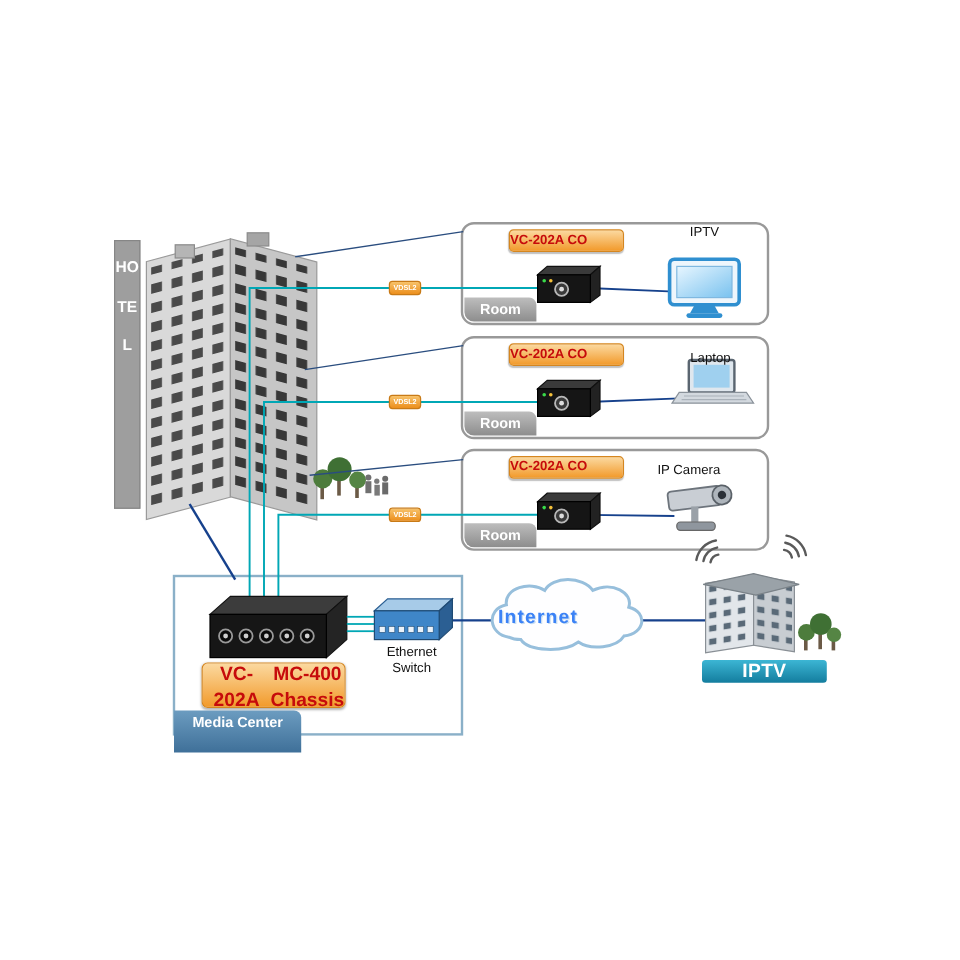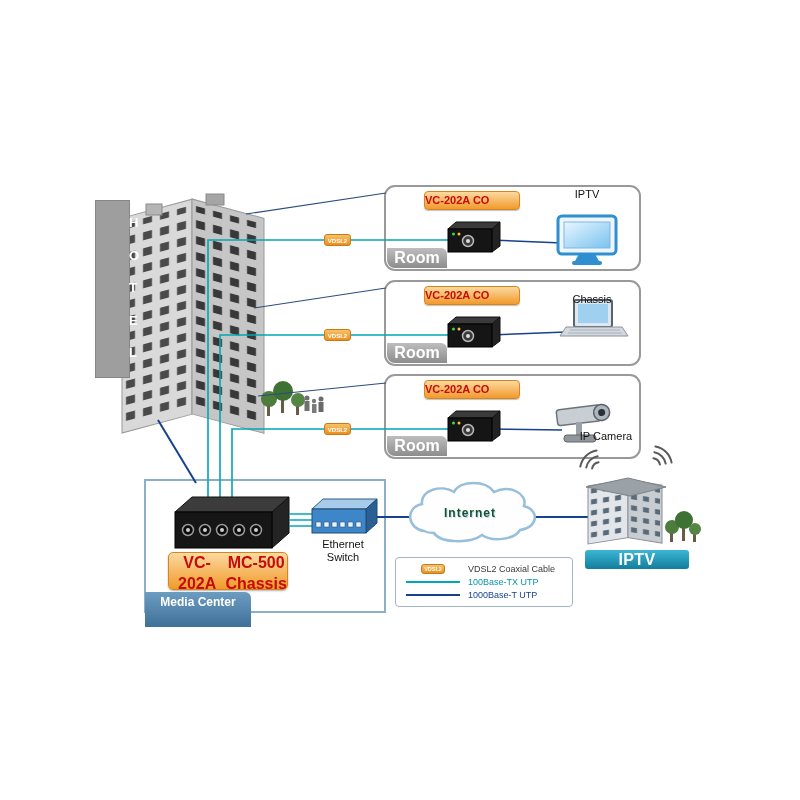--- a/index.html
+++ b/index.html
@@ -1,45 +1,45 @@
 <!DOCTYPE html>
 <html><head>
 <meta charset="utf-8">
 <style>
   html,body{margin:0;padding:0;background:#fff;}
   .stage{position:relative;width:800px;height:800px;background:#fff;overflow:hidden;
          font-family:"Liberation Sans",sans-serif;}
   .stage svg{position:absolute;left:0;top:0;}
-  .hotel-sign{position:absolute;left:95px;top:200px;width:22px;height:178px;
+  .hotel-sign{position:absolute;left:95px;top:200px;width:22px;height:224px;
       background:#9e9e9e;border:1px solid #868686;box-sizing:border-box;
       color:#fff;font-weight:bold;font-size:13px;text-align:center;
-      word-break:break-all;line-height:2.5;padding-top:6px;padding-left:33px;}
+      word-break:break-all;line-height:2.5;padding-top:6px;}
   .co-pill{position:absolute;width:94px;height:17px;line-height:17px;
       font-size:11px;font-weight:bold;color:#c60b0b;
       background:linear-gradient(#fbd9a0,#f29a2b);border:1px solid #d5861f;
       border-radius:4px;box-shadow:0 1px 1px rgba(0,0,0,.25);}
   .room-pill{position:absolute;width:60px;height:20px;line-height:20px;text-align:center;
-      font-size:16px;font-weight:bold;color:#fff;
+      font-size:12px;font-weight:bold;color:#fff;
       background:linear-gradient(#bdbdbd,#8d8d8d);border-radius:0 6px 0 8px;}
   .endpoint-label{position:absolute;width:80px;text-align:center;font-size:11px;color:#111;}
   .tag{position:absolute;width:27px;height:12px;line-height:12px;font-size:6px;font-weight:bold;
       color:#fff;text-align:center;background:linear-gradient(#f7c26a,#ec8f1d);
       border:1px solid #c87a16;border-radius:3px;box-sizing:border-box;}
   .device-label-orange{position:absolute;left:168px;top:552px;width:118px;height:36px;
       background:linear-gradient(#fbd9a0,#f29a2b);border:1px solid #d5861f;border-radius:5px;
       color:#c60b0b;font-weight:bold;font-size:16px;text-align:center;display:flex;
       flex-direction:row;justify-content:flex-start;line-height:1.3;
       box-shadow:0 1px 2px rgba(0,0,0,.3);}
   .mc-pill{position:absolute;left:145px;top:592px;width:106px;height:35px;line-height:20px;
       text-align:center;font-size:12px;font-weight:bold;color:#fff;
       background:linear-gradient(#6c9cc0,#3f7099);border-radius:0 6px 0 0;}
   .switch-label{position:absolute;left:308px;top:538px;width:70px;text-align:center;
       font-size:11px;color:#111;line-height:1.2;}
-  .internet-label{position:absolute;left:415px;top:506px;width:110px;text-align:center;
-      font-size:12px;font-weight:bold;color:#14532d;letter-spacing:1px;
+  .internet-label{position:absolute;left:415px;top:506px;width:110px;text-align:left;
+      font-size:16px;font-weight:bold;color:#3b82f6;letter-spacing:1px;
       text-shadow:1px 1px 0 #c7ddf2;}
   .provider-pill{position:absolute;left:585px;top:550px;width:104px;height:19px;line-height:19px;
       text-align:center;font-size:16px;font-weight:bold;color:#fff;letter-spacing:.3px;
       background:linear-gradient(#3cb6d4,#137d9e);border-radius:3px;}
   .legend{position:absolute;left:395px;top:557px;width:178px;height:50px;
       border:1px solid #9fb6c4;border-radius:4px;background:#fff;box-sizing:border-box;
       display:flex;flex-direction:column;justify-content:space-evenly;padding:3px 0;}
   .legend-row{display:flex;align-items:center;gap:8px;padding-left:10px;font-size:9px;}
   .legend-key{width:54px;display:flex;align-items:center;justify-content:center;}
   .tag--legend{position:static;width:24px;height:10px;line-height:9px;font-size:5.5px;}
@@ -235,53 +235,33 @@
 </svg>
 
   <div class="hotel-sign">HOTEL</div>
 
   <div class="co-pill" style="left:424px;top:191px;">VC-202A CO</div>
   <div class="endpoint-label" style="left:547px;top:188px;">IPTV</div>
   <div class="room-pill" style="left:387px;top:248px;">Room</div>
   <div class="tag" style="left:324px;top:234px;">VDSL2</div>
 
   <div class="co-pill" style="left:424px;top:286px;">VC-202A CO</div>
-  <div class="endpoint-label" style="left:552px;top:293px;">Chassis</div>
+  <div class="endpoint-label" style="left:552px;top:293px;">Laptop</div>
   <div class="room-pill" style="left:387px;top:343px;">Room</div>
   <div class="tag" style="left:324px;top:329px;">VDSL2</div>
 
   <div class="co-pill" style="left:424px;top:380px;">VC-202A CO</div>
-  <div class="endpoint-label" style="left:566px;top:386px;margin-top:44px;">IP Camera</div>
+  <div class="endpoint-label" style="left:534px;top:386px;">IP Camera</div>
   <div class="room-pill" style="left:387px;top:436px;">Room</div>
   <div class="tag" style="left:324px;top:423px;">VDSL2</div>
 
   <div class="device-label-orange">
     <span>VC-202A CPE+</span>
-    <span>MC-500 Chassis</span>
+    <span>MC-400 Chassis</span>
   </div>
   <div class="mc-pill">Media Center</div>
   <div class="switch-label">Ethernet Switch</div>
 
   <div class="internet-label">Internet</div>
   <div class="provider-pill">IPTV Provider</div>
 
-  <div class="legend">
-    <div class="legend-row">
-      <span class="legend-key">
-        <span class="tag tag--legend">VDSL2</span>
-      </span>
-      <span class="lg-dark">VDSL2 Coaxial Cable</span>
-    </div>
-    <div class="legend-row">
-      <span class="legend-key">
-        <span class="legend-swatch-line" style="background:#00a7b5;"></span>
-      </span>
-      <span class="lg-cyan">100Base-TX UTP</span>
-    </div>
-    <div class="legend-row">
-      <span class="legend-key">
-        <span class="legend-swatch-line" style="background:#16418c;"></span>
-      </span>
-      <span class="lg-blue">1000Base-T UTP</span>
-    </div>
-  </div>
 
 </div>
 
 </body></html>

